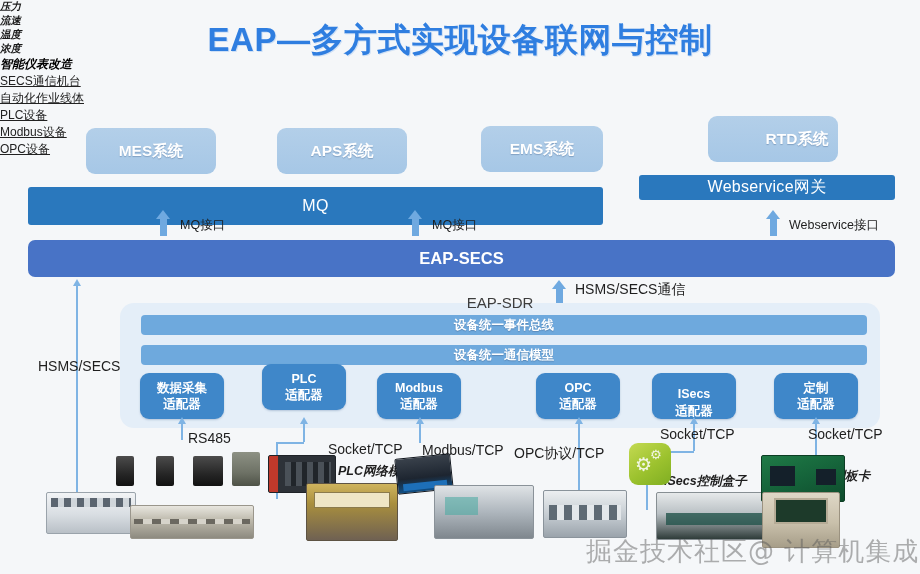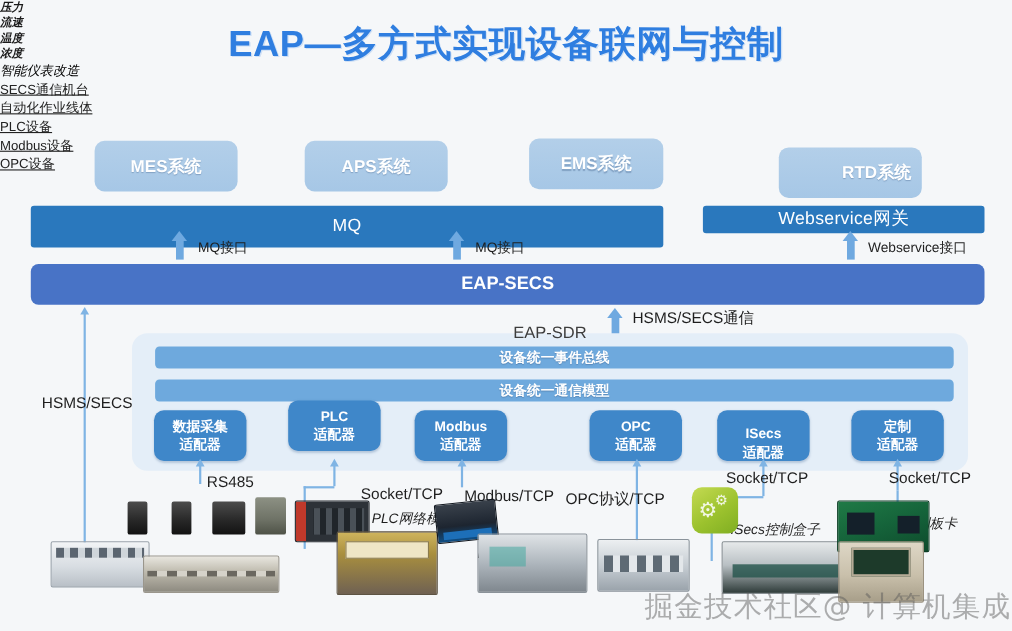--- a/index.html
+++ b/index.html
@@ -95,21 +95,21 @@
   .fatarrow::before {
     content:''; position:absolute; left:-4px; top:-8px;
     border-left: 7.5px solid transparent;
     border-right: 7.5px solid transparent;
     border-bottom: 9px solid #6fa9e0;
   }
 
   
   .lbl { position: absolute; font-size: 12.5px; color: #1e1e1e; white-space: nowrap; }
   .lbl-lg { font-size: 14px; }
-  .lbl-it { font-style: italic; font-weight: normal; }
+  .lbl-it { font-style: italic; font-weight: bold; }
   .lbl-cap { font-size: 12px; color: #222; white-space: nowrap; text-decoration: underline; }
   .lbl-sensor { font-size: 10.5px; font-style: italic; font-weight: bold; color: #1a1a1a; white-space:nowrap; }
 
   
   .dev { position: absolute; }
   .dev-secs { background: linear-gradient(180deg,#f2f4f6 0%,#d8dde2 55%,#b9c0c7 100%);
               border:1px solid #9aa3ab; border-radius:2px; }
   .dev-secs::after{ content:''; position:absolute; left:4px; top:5px; right:4px; height:9px;
               background: repeating-linear-gradient(90deg,#5b6570 0 7px,#cfd5da 7px 13px); }
   .dev-line { background: linear-gradient(180deg,#e8e6df 0%,#bdb9ac 45%,#8d8a80 100%);
@@ -178,29 +178,29 @@
 
   <div class="sysbox" style="left:86px; top:128px; width:130px; height:46px;">
     <span>MES系统</span>
   </div>
   <div class="sysbox" style="left:277px; top:128px; width:130px; height:46px;">
     <span>APS系统</span>
   </div>
   <div class="sysbox" style="left:481px; top:126px; width:122px; height:46px;">
     <span>EMS系统</span>
   </div>
-  <div class="sysbox" style="left:708px; top:134px; width:130px; height:46px;padding-left:48px;">
+  <div class="sysbox" style="left:708px; top:116px; width:130px; height:46px;padding-left:48px;">
     <span>RTD系统</span>
   </div>
 
   <div class="darkbar" style="left:28px; top:187px; width:575px; height:38px;">
     <span>MQ</span>
   </div>
 
-  <div class="darkbar" style="left:639px; top:187px; width:256px; height:25px;">
+  <div class="darkbar" style="left:639px; top:175px; width:256px; height:25px;">
     <span>Webservice网关</span>
   </div>
 
   <div class="fatarrow" style="left:160px; top:218px; height:18px;"></div>
   <div class="lbl" style="left:180px; top:217px;">MQ接口</div>
 
   <div class="fatarrow" style="left:412px; top:218px; height:18px;"></div>
   <div class="lbl" style="left:432px; top:217px;">MQ接口</div>
 
   <div class="fatarrow" style="left:770px; top:218px; height:18px;"></div>

